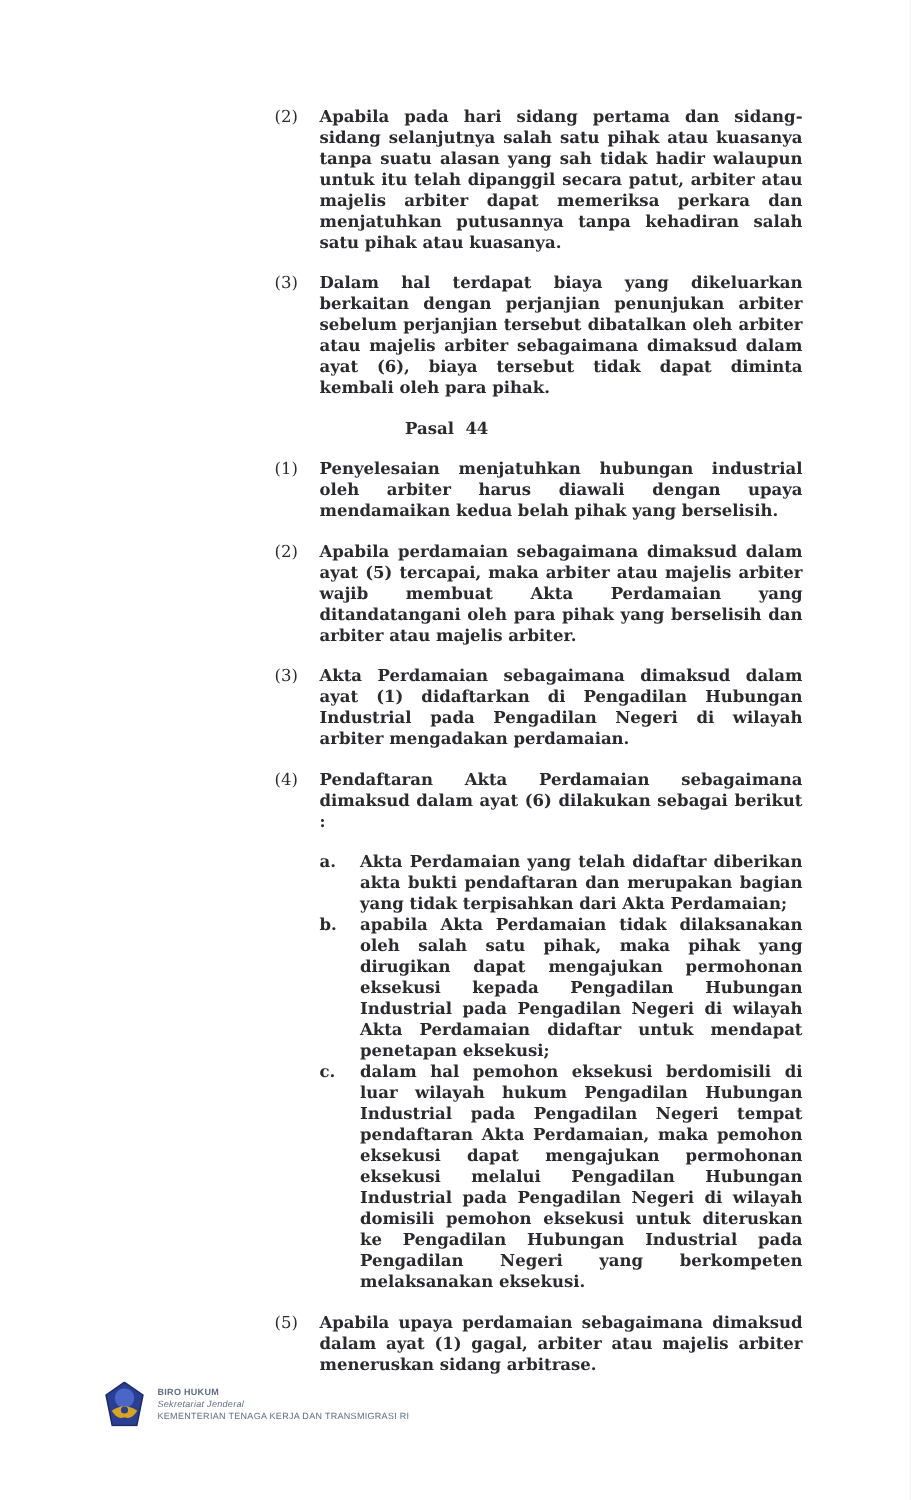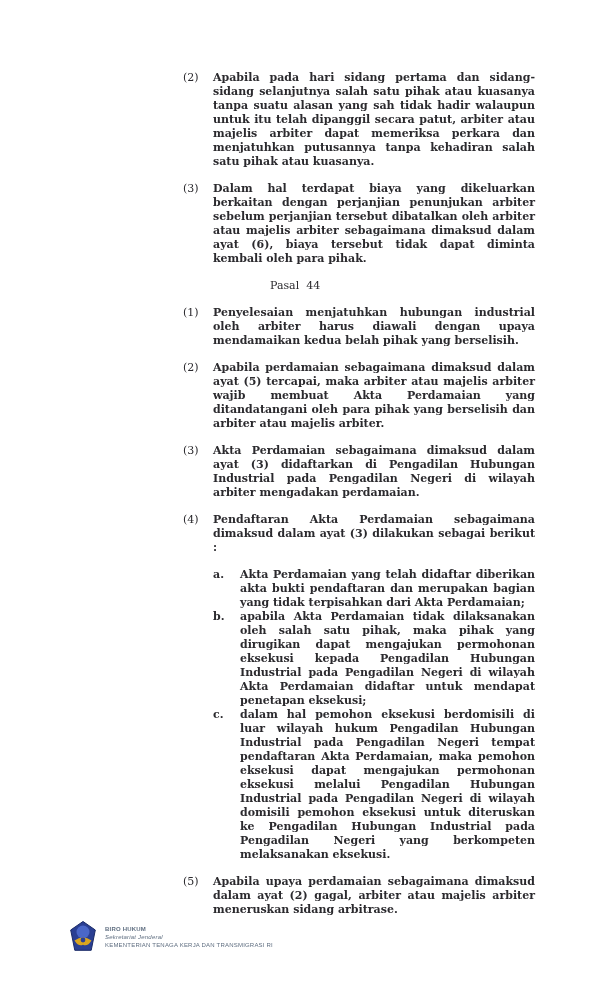--- a/index.html
+++ b/index.html
@@ -30,21 +30,21 @@
     flex: none;
     width: 30px;
   }
   .clause-body { flex: 1; min-width: 0; font-weight: bold; }
   .clause-text {
     margin: 0;
     text-align: justify;
   }
   .article-heading {
     font-size: 11px;
-    font-weight: normal;
+    font-weight: bold;
     line-height: 14px;
     margin: 0 0 13px 87px;
     white-space: pre;
   }
   .sublist { margin-top: 13px; }
   .subclause { display: flex; }
   .subclause-letter {
     flex: none;
     width: 27px;
   }
@@ -107,49 +107,49 @@
     <section class="clause">
       <span class="clause-num">(2)</span>
       <div class="clause-body">
         <p class="clause-text">Apabila perdamaian sebagaimana dimaksud dalam ayat (5) tercapai, maka arbiter atau majelis arbiter wajib membuat Akta Perdamaian yang ditandatangani oleh para pihak yang berselisih dan arbiter atau majelis arbiter.</p>
       </div>
     </section>
 
     <section class="clause">
       <span class="clause-num">(3)</span>
       <div class="clause-body">
-        <p class="clause-text">Akta Perdamaian sebagaimana dimaksud dalam ayat (3) didaftarkan di Pengadilan Hubungan Industrial pada Pengadilan Negeri di wilayah arbiter mengadakan perdamaian.</p>
+        <p class="clause-text">Akta Perdamaian sebagaimana dimaksud dalam ayat (1) didaftarkan di Pengadilan Hubungan Industrial pada Pengadilan Negeri di wilayah arbiter mengadakan perdamaian.</p>
       </div>
     </section>
 
     <section class="clause">
       <span class="clause-num">(4)</span>
       <div class="clause-body">
-        <p class="clause-text">Pendaftaran Akta Perdamaian sebagaimana dimaksud dalam ayat (3)  dilakukan sebagai berikut :</p>
+        <p class="clause-text">Pendaftaran Akta Perdamaian sebagaimana dimaksud dalam ayat (6)  dilakukan sebagai berikut :</p>
         <div class="sublist">
           <div class="subclause">
             <span class="subclause-letter">a.</span>
             <p class="subclause-text">Akta Perdamaian yang telah didaftar diberikan akta bukti pendaftaran dan merupakan bagian yang tidak terpisahkan dari Akta Perdamaian;</p>
           </div>
           <div class="subclause">
             <span class="subclause-letter">b.</span>
             <p class="subclause-text">apabila Akta Perdamaian  tidak dilaksanakan oleh salah satu pihak, maka pihak yang dirugikan dapat mengajukan permohonan eksekusi kepada Pengadilan Hubungan Industrial pada Pengadilan Negeri di wilayah Akta Perdamaian didaftar untuk mendapat penetapan eksekusi;</p>
           </div>
           <div class="subclause">
             <span class="subclause-letter">c.</span>
             <p class="subclause-text">dalam hal pemohon eksekusi berdomisili di luar wilayah hukum Pengadilan Hubungan Industrial pada Pengadilan Negeri tempat pendaftaran Akta Perdamaian, maka pemohon eksekusi dapat mengajukan permohonan eksekusi melalui Pengadilan Hubungan Industrial pada Pengadilan Negeri di wilayah domisili pemohon eksekusi untuk diteruskan ke Pengadilan Hubungan Industrial pada Pengadilan Negeri yang berkompeten melaksanakan eksekusi.</p>
           </div>
         </div>
       </div>
     </section>
 
     <section class="clause">
       <span class="clause-num">(5)</span>
       <div class="clause-body">
-        <p class="clause-text">Apabila upaya perdamaian sebagaimana dimaksud dalam ayat (2) gagal, arbiter atau majelis arbiter meneruskan sidang arbitrase.</p>
+        <p class="clause-text">Apabila upaya perdamaian sebagaimana dimaksud dalam ayat (1) gagal, arbiter atau majelis arbiter meneruskan sidang arbitrase.</p>
       </div>
     </section>
 
   </main>
 
   <footer class="footer">
     <span class="emblem">
       <svg width="26" height="30" viewBox="0 0 26 30" aria-hidden="true">
         <path d="M13 0.5 L25.3 9 L21.2 29.3 L4.8 29.3 L0.7 9 Z" stroke="#1a2a66" stroke-width="1" fill="#2a3f93"></path>
         <circle cx="13" cy="11" r="6.5" fill="#4a67c8"></circle>

